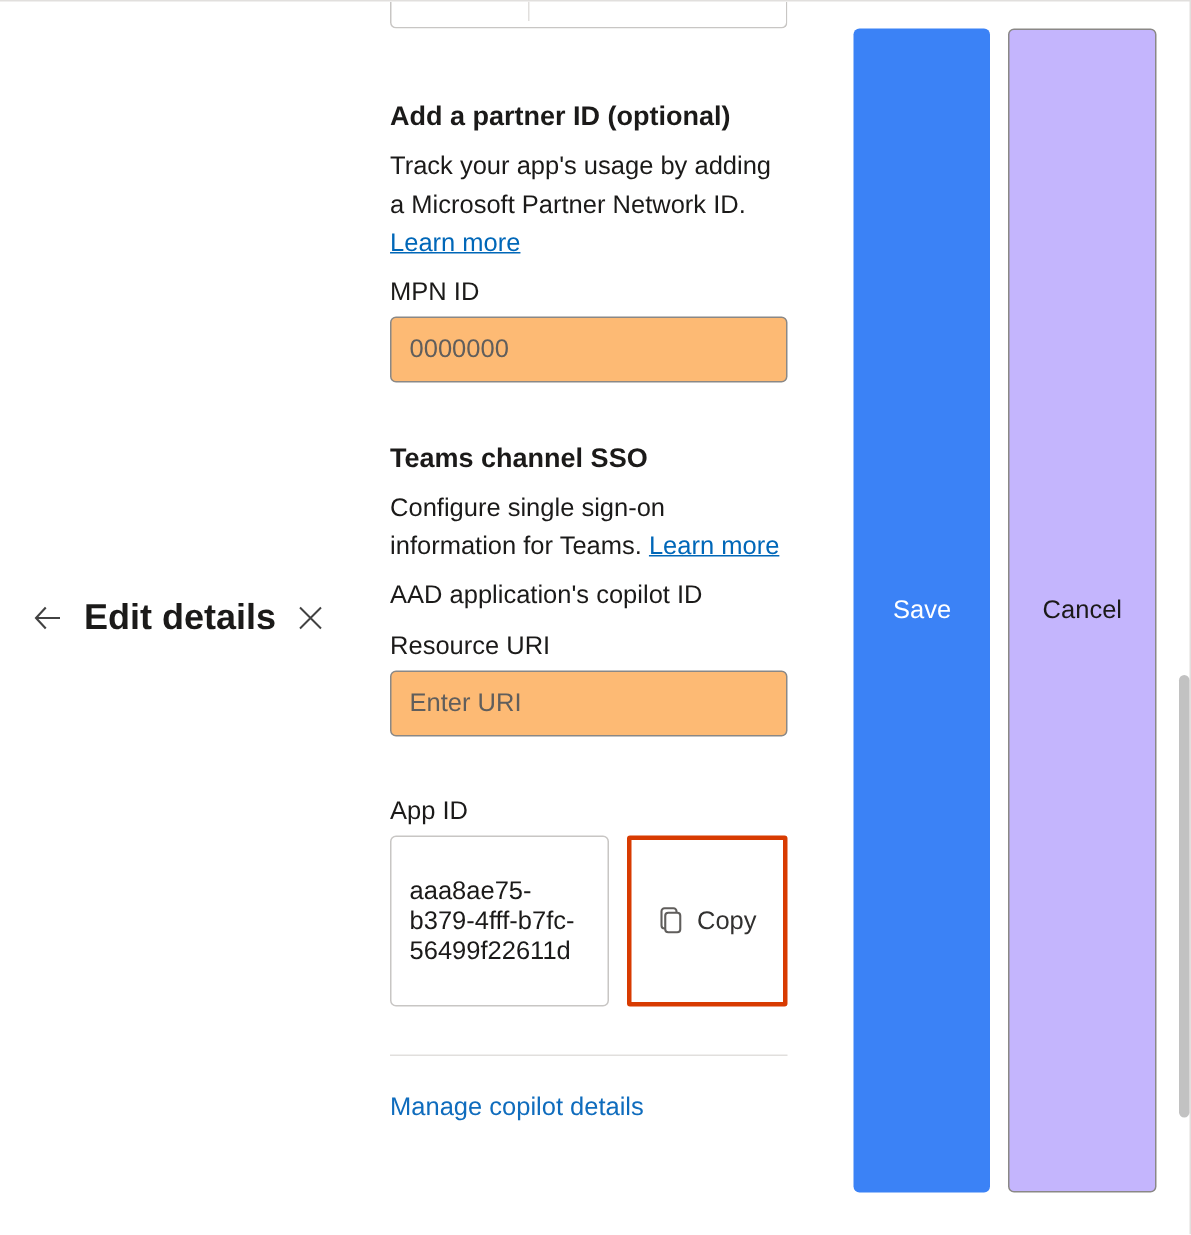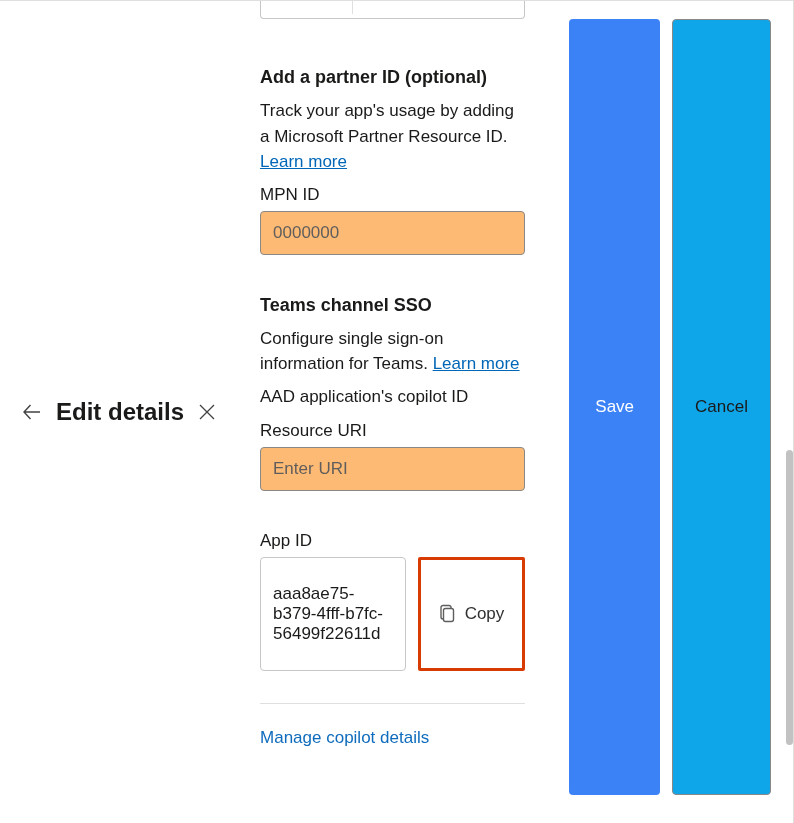--- a/index.html
+++ b/index.html
@@ -147,21 +147,21 @@
       background: #3b82f6;
       color: #fff;
       border: none;
       padding: 10px 26px;
       font-size: 17px;
       font-weight: 400;
       border-radius: 4px;
       cursor: pointer;
     }
     .btn-secondary {
-      background: #0ea5e9;
+      background: #c4b5fd;
       color: #1b1a19;
       border: 1px solid #8a8886;
       padding: 10px 22px;
       font-size: 17px;
       border-radius: 4px;
       cursor: pointer;
     }
 
     .scrollbar {
       position: absolute;
@@ -194,21 +194,21 @@
 
   <div class="content">
 
     <div class="cutoff-box">
       <div class="cutoff-inner"></div>
     </div>
 
     <div class="section">
       <div class="section-heading">Add a partner ID (optional)</div>
       <div class="section-desc">
-        <span>Track your app's usage by adding a Microsoft Partner Resource ID. </span><span class="link">Learn more</span>
+        <span>Track your app's usage by adding a Microsoft Partner Network ID. </span><span class="link">Learn more</span>
       </div>
       <div class="field">
         <label class="field-label">MPN ID</label>
         <input type="text" class="text-input" placeholder="0000000" style="">
       </div>
     </div>
 
     <div class="section">
       <div class="section-heading">Teams channel SSO</div>
       <div class="section-desc">

